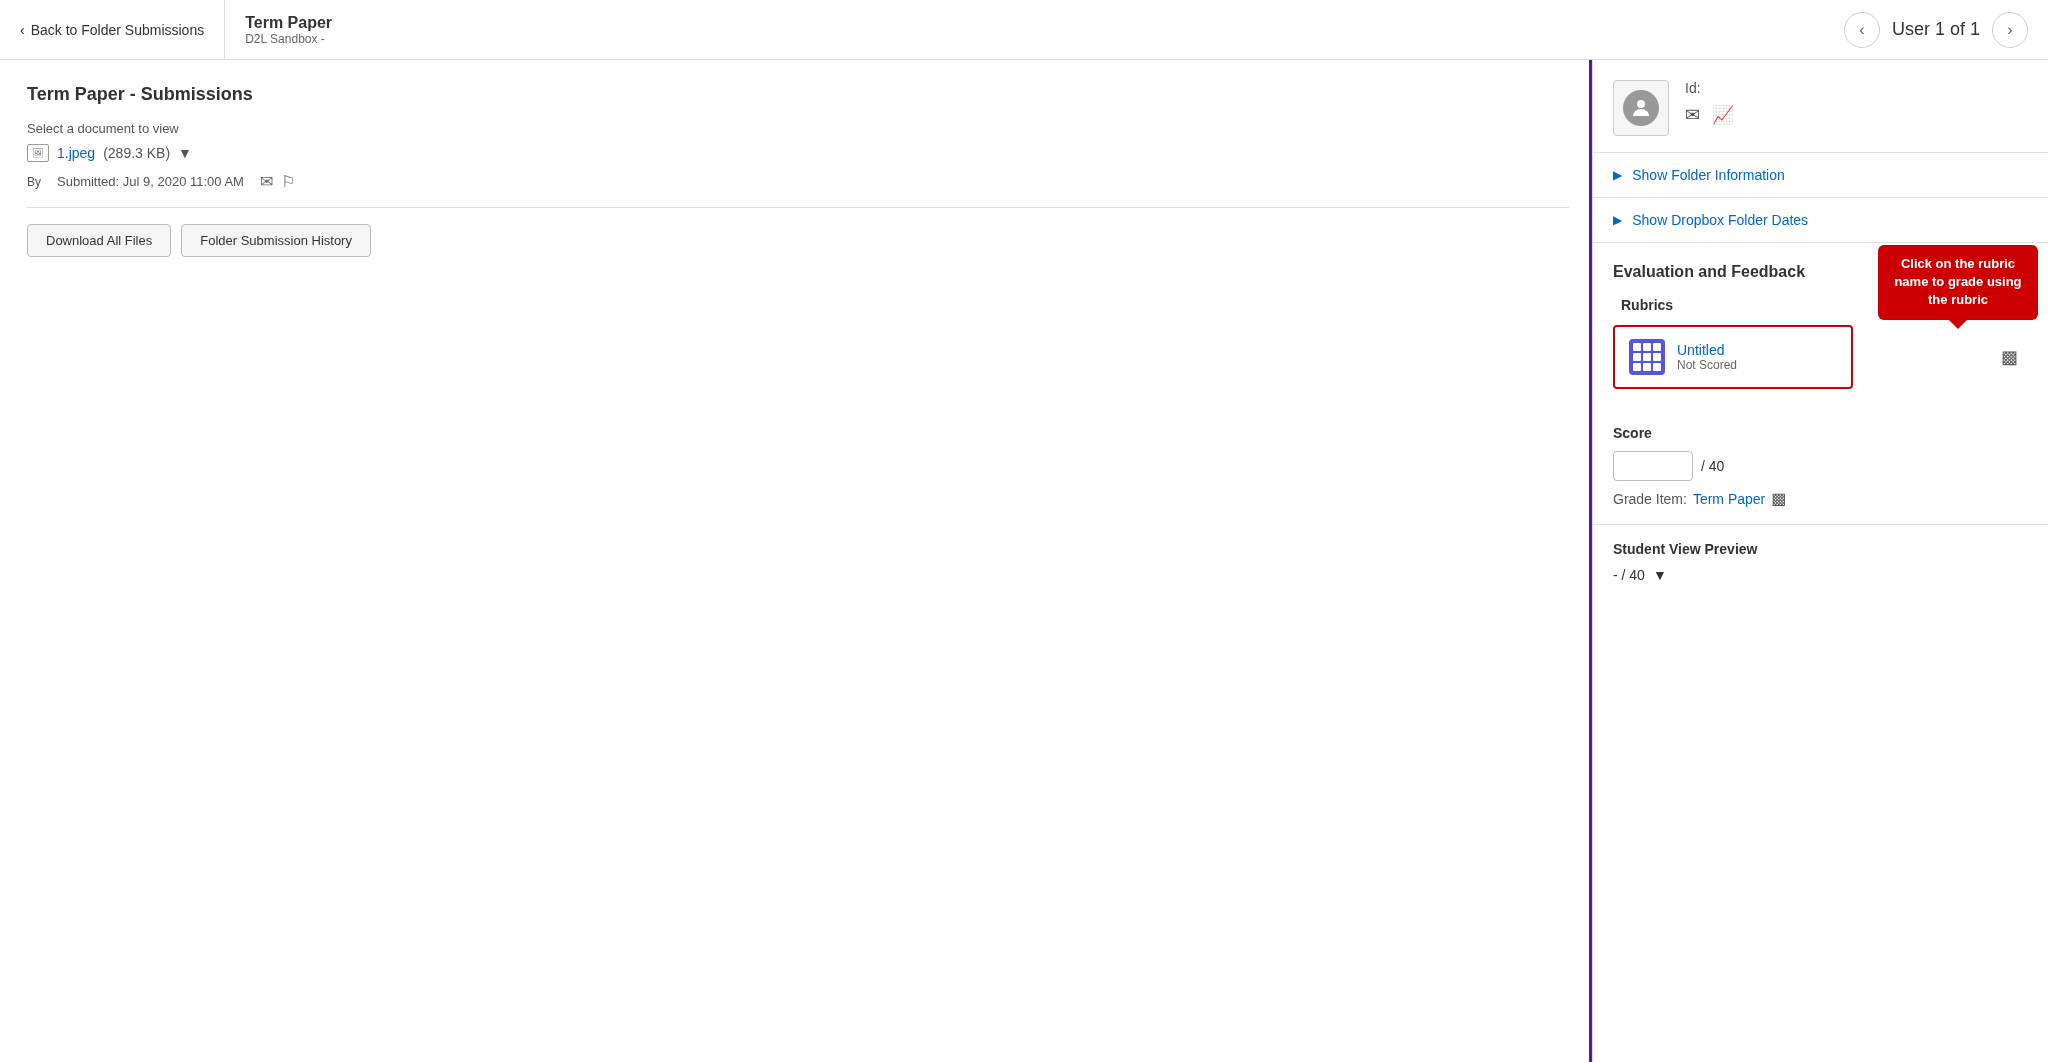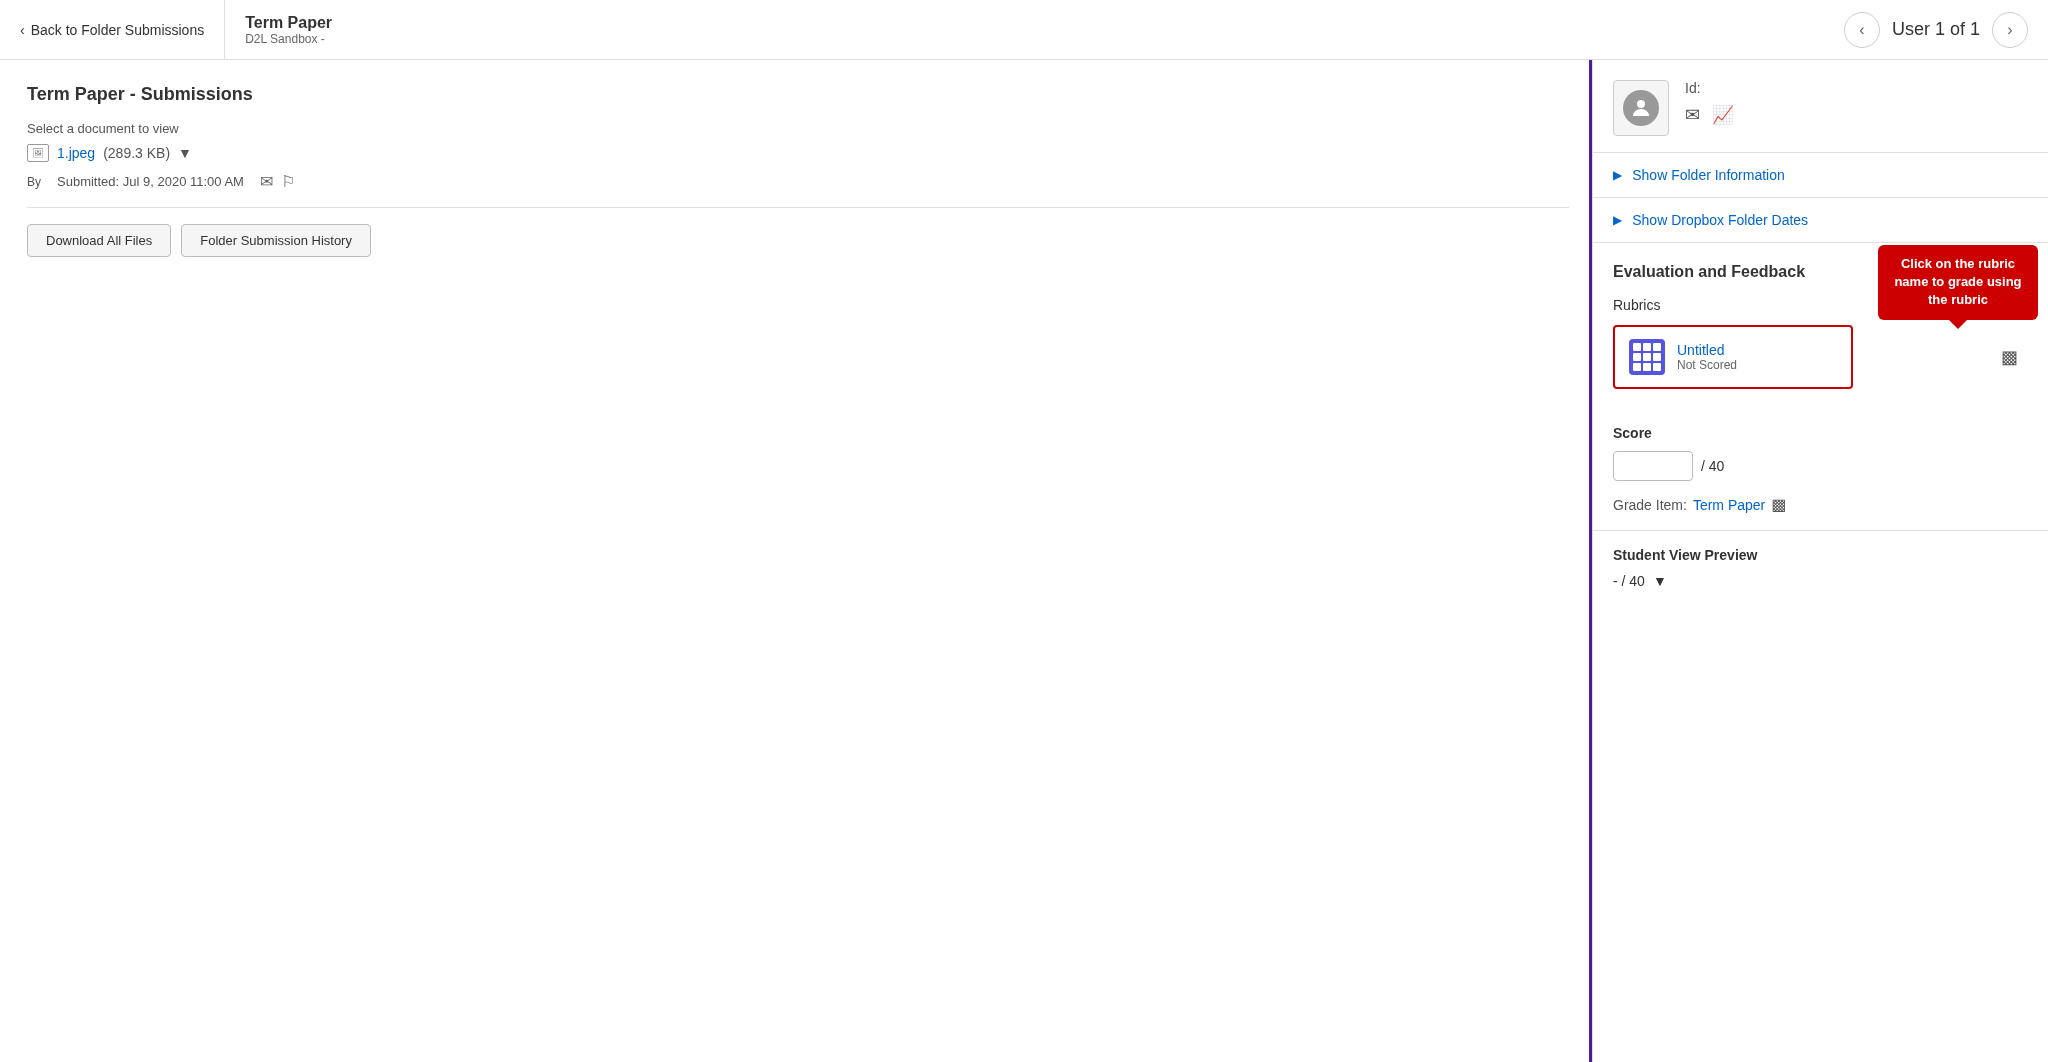--- a/index.html
+++ b/index.html
@@ -240,23 +240,24 @@
       padding: 20px 20px 16px;
     }
     .eval-title {
       font-size: 16px;
       font-weight: 700;
       margin-bottom: 16px;
       color: #333;
     }
     .rubrics-label {
       font-size: 14px;
-      font-weight: 400;
+      font-weight: 700;
       margin-bottom: 12px;
       color: #333;
+      margin-left: 8px;
     }
 
     
     .rubric-area {
       position: relative;
       margin-bottom: 20px;
     }
     .rubric-card {
       display: flex;
       align-items: center;
@@ -338,21 +339,21 @@
     .score-label {
       font-size: 14px;
       font-weight: 600;
       margin-bottom: 10px;
       color: #333;
     }
     .score-input-row {
       display: flex;
       align-items: center;
       gap: 8px;
-      margin-bottom: 14px;
+      margin-bottom: 8px;
     }
     .score-input {
       width: 80px;
       padding: 6px 10px;
       border: 1px solid #bbb;
       border-radius: 4px;
       font-size: 14px;
     }
     .score-out-of {
       font-size: 14px;

